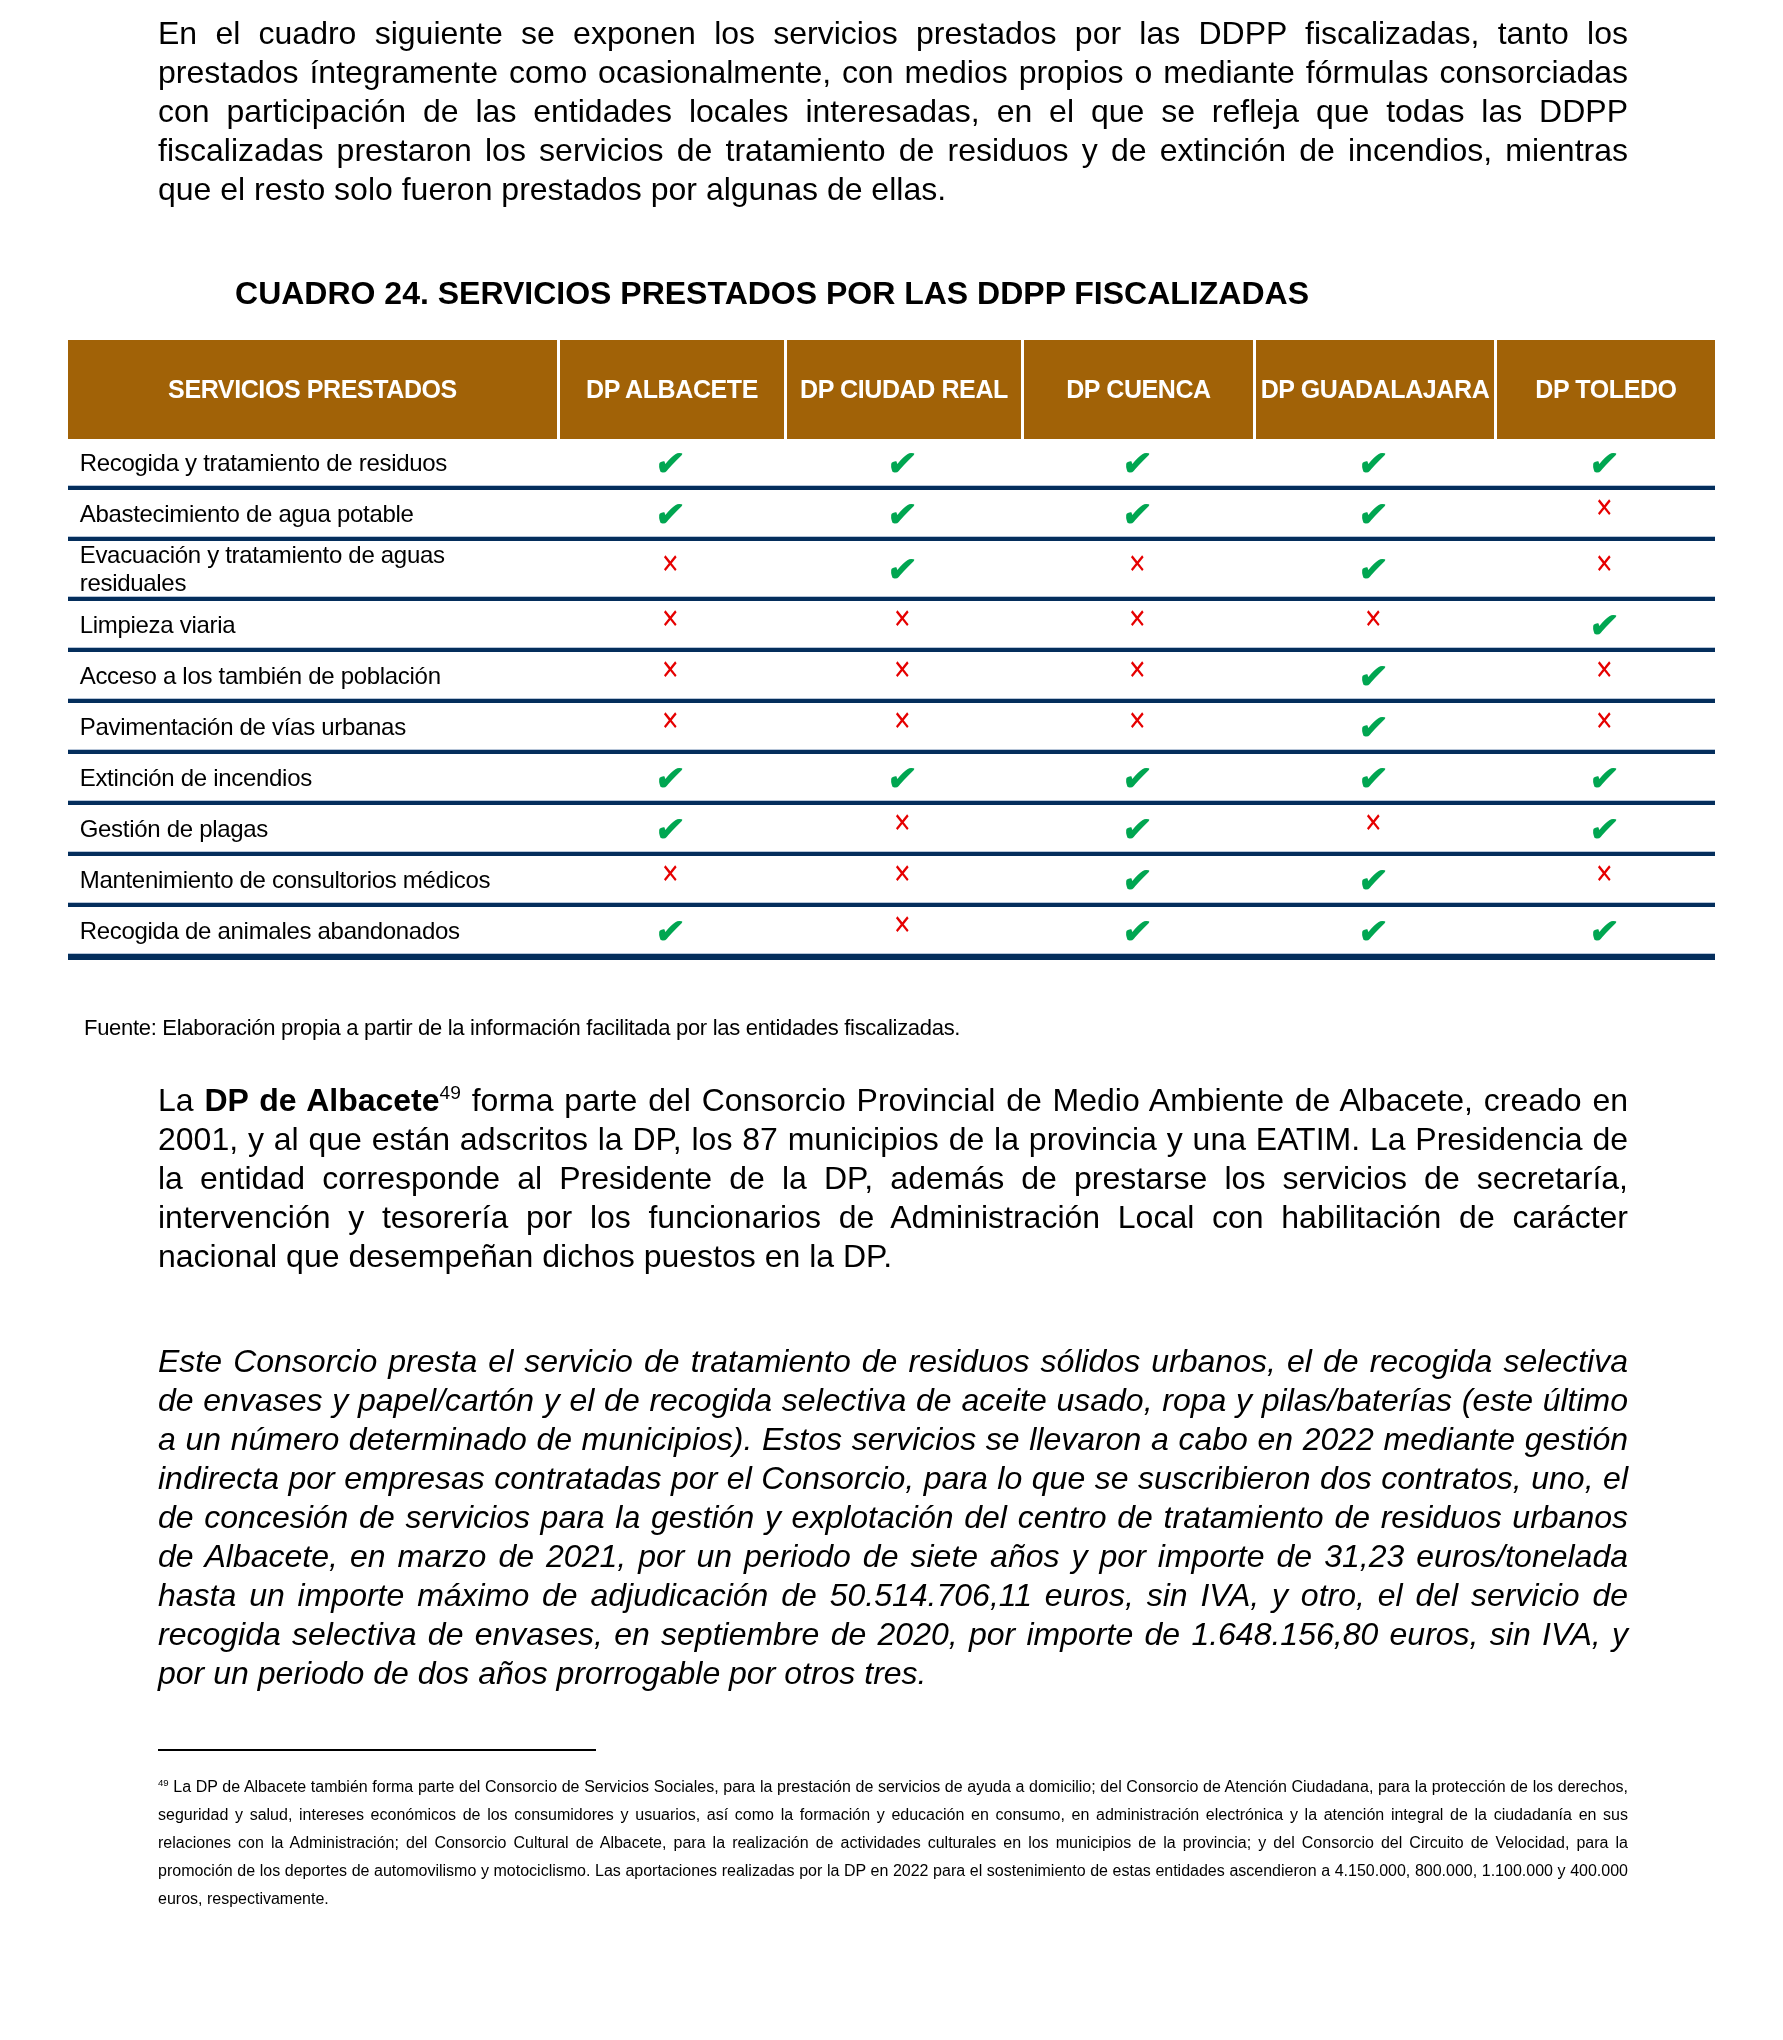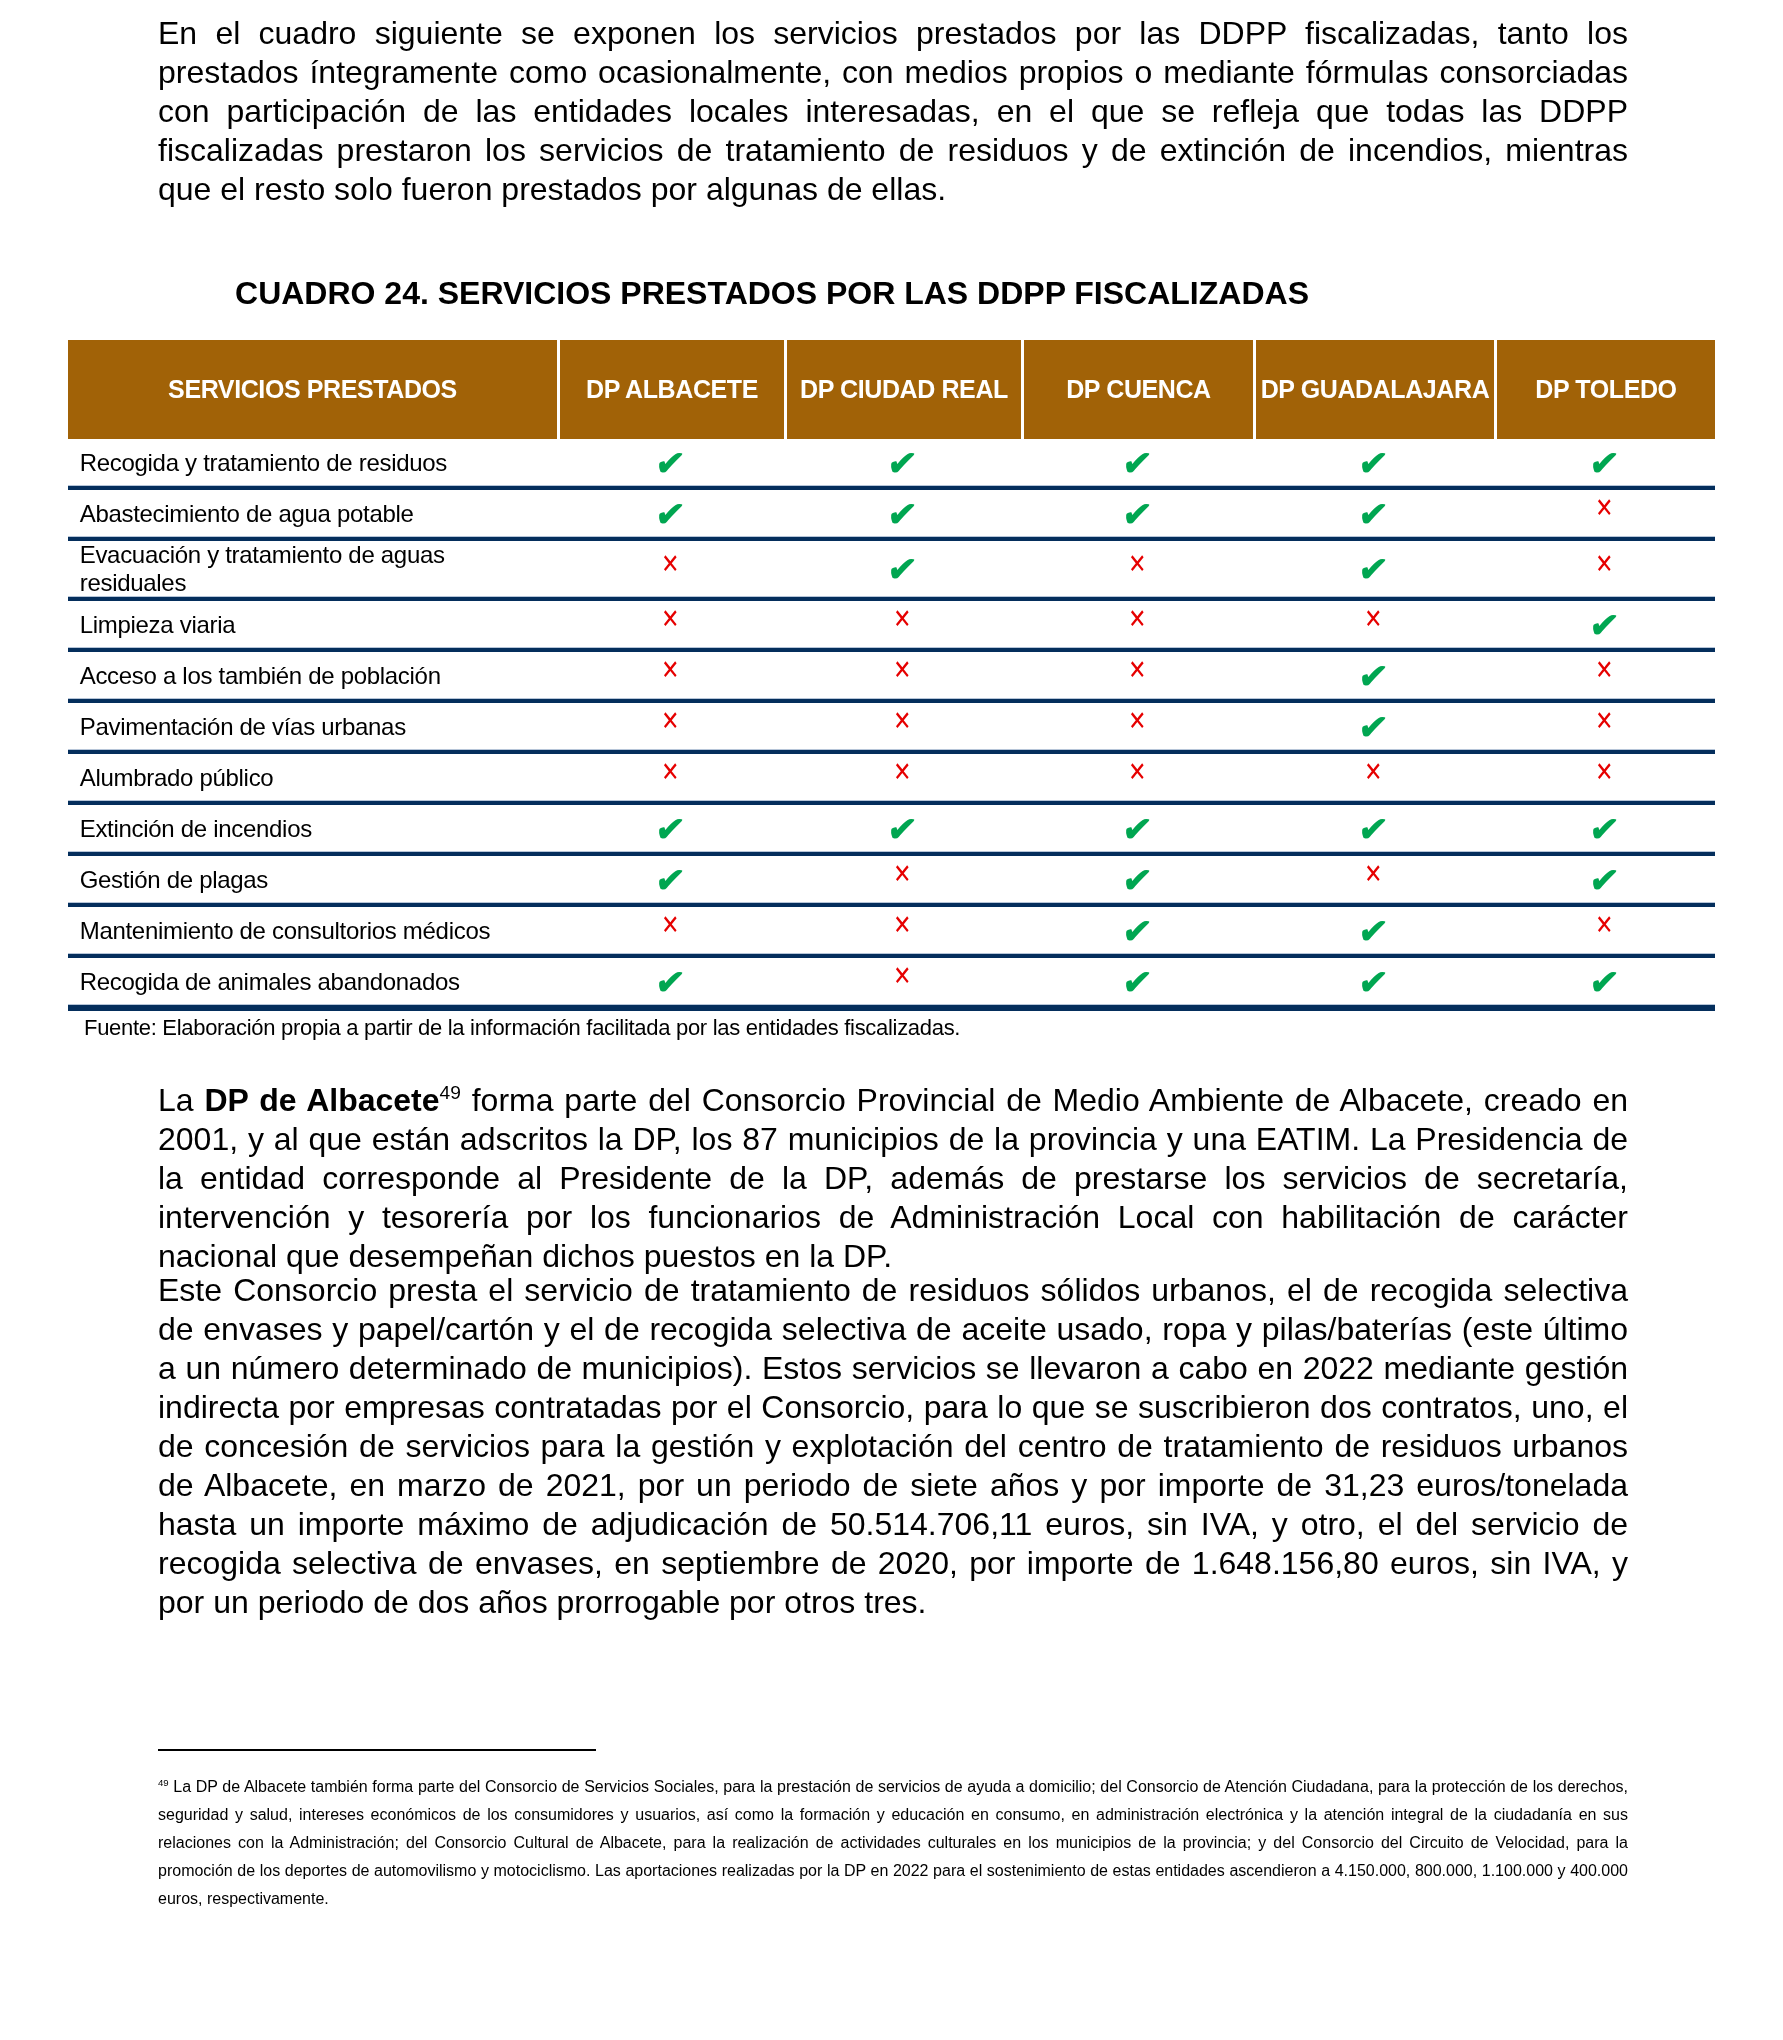--- a/index.html
+++ b/index.html
@@ -8,21 +8,21 @@
     font-family: "Liberation Sans", sans-serif; color: #000;
   }
   .para {
     position: absolute; left: 158px; width: 1470px;
     font-size: 32px; line-height: 39px; text-align: justify;
     margin: 0;
   }
   .para-last { text-align-last: left; }
   #p1 { top: 14.3px; }
   #p2 { top: 1081px; }
-  #p3 { top: 1271px; }
+  #p3 { top: 1342px; font-style: italic; }
   .title {
     position: absolute; left: 0; width: 1520px; top: 263px;
     text-align: center; font-weight: bold; font-size: 32px; margin: 12px;
   }
   table.svc {
     position: absolute; left: 68px; top: 340px; width: 1646px;
     border-collapse: separate; border-spacing: 0; table-layout: fixed;
   }
   table.svc th {
     background: #a16207; color: #fff; font-weight: bold; font-size: 25px;
@@ -121,28 +121,20 @@
       </tr>
       <tr>
         <td class="label">Pavimentación de vías urbanas</td>
         <td class="mark"><span class="cross" style="color: rgb(230, 0, 0);">✕</span></td>
         <td class="mark"><span class="cross" style="color: rgb(230, 0, 0);">✕</span></td>
         <td class="mark"><span class="cross" style="color: rgb(230, 0, 0);">✕</span></td>
         <td class="mark"><span class="check" style="color: rgb(0, 166, 81);">✔</span></td>
         <td class="mark"><span class="cross" style="color: rgb(230, 0, 0);">✕</span></td>
       </tr>
       <tr>
-        <td class="label">Alumbrado público</td>
-        <td class="mark"><span class="cross" style="color: rgb(230, 0, 0);">✕</span></td>
-        <td class="mark"><span class="cross" style="color: rgb(230, 0, 0);">✕</span></td>
-        <td class="mark"><span class="cross" style="color: rgb(230, 0, 0);">✕</span></td>
-        <td class="mark"><span class="cross" style="color: rgb(230, 0, 0);">✕</span></td>
-        <td class="mark"><span class="cross" style="color: rgb(230, 0, 0);">✕</span></td>
-      </tr>
-      <tr>
         <td class="label">Extinción de incendios</td>
         <td class="mark"><span class="check" style="color: rgb(0, 166, 81);">✔</span></td>
         <td class="mark"><span class="check" style="color: rgb(0, 166, 81);">✔</span></td>
         <td class="mark"><span class="check" style="color: rgb(0, 166, 81);">✔</span></td>
         <td class="mark"><span class="check" style="color: rgb(0, 166, 81);">✔</span></td>
         <td class="mark"><span class="check" style="color: rgb(0, 166, 81);">✔</span></td>
       </tr>
       <tr>
         <td class="label">Gestión de plagas</td>
         <td class="mark"><span class="check" style="color: rgb(0, 166, 81);">✔</span></td>

